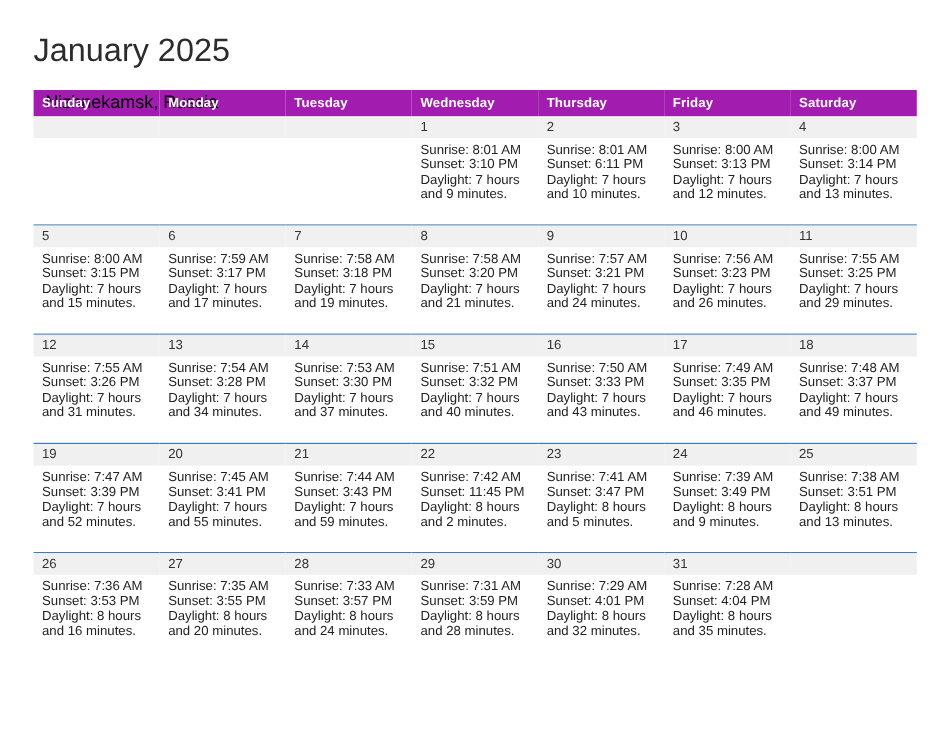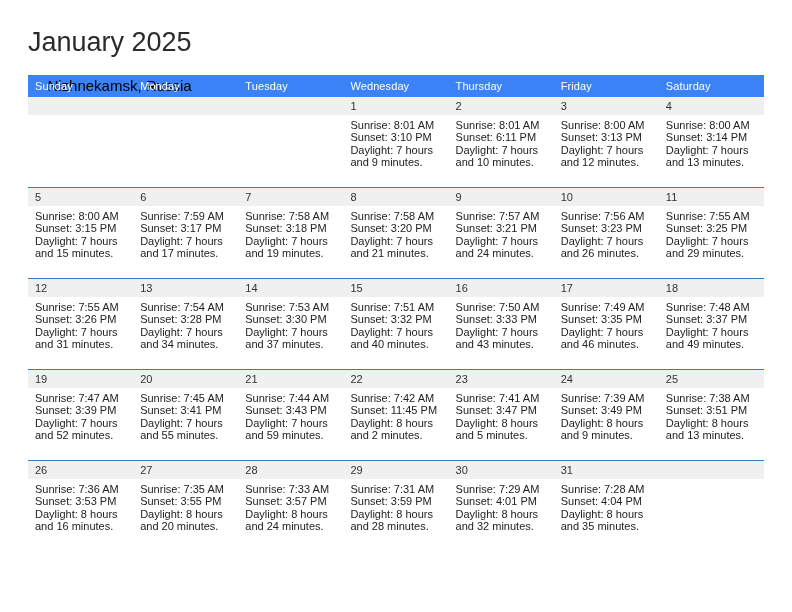--- a/index.html
+++ b/index.html
@@ -56,21 +56,21 @@
   .logo-tri {
     position: absolute;
     left: 72px;
     top: 5px;
     width: 0;
     height: 0;
     border-left: 28px solid #1565a8;
     border-bottom: 19px solid transparent;
   }
   .title-wrap {
-    text-align: right;
+    text-align: center;
     padding-top: 2px;
   }
   .title-month {
     font-size: 27px;
     color: #2b2b2b;
     line-height: 1.1;
     font-weight: normal;
     margin: 0;
   }
   .title-location {
@@ -79,24 +79,24 @@
     margin-top: 19px;
   }
 
   
   .calendar {
     width: 736px;
     border-collapse: collapse;
     table-layout: fixed;
   }
   .calendar th {
-    background: #3b82f6;
+    background: #a21caf;
     color: #ffffff;
     font-size: 11px;
-    font-weight: normal;
+    font-weight: bold;
     text-align: left;
     padding: 5px 0 5px 7px;
     height: 22px;
     letter-spacing: 0.1px;
   }
   .week-row > td {
     vertical-align: top;
     padding: 0;
     border-top: 1px solid #3b7cbf;
     height: 90px;

